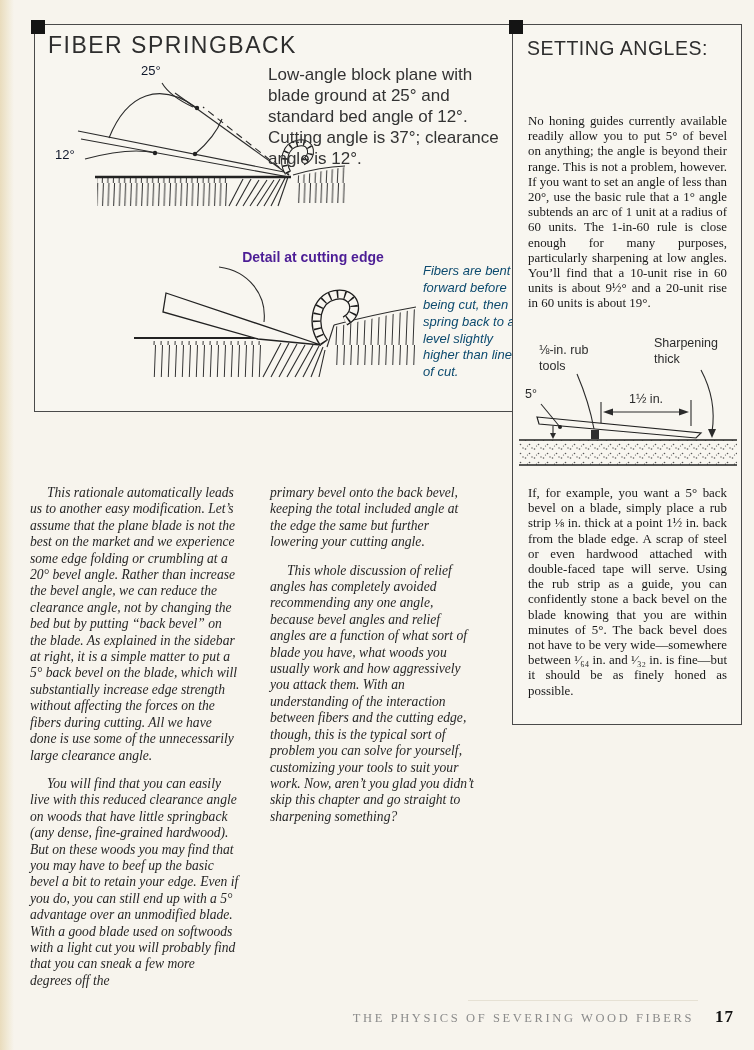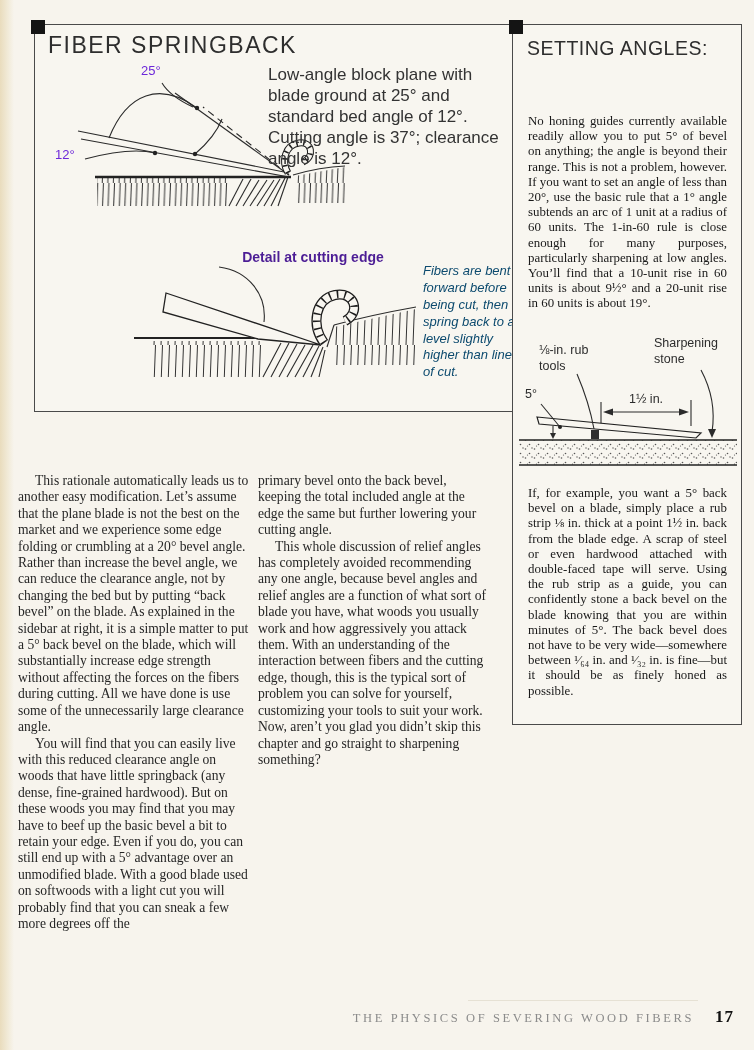--- a/index.html
+++ b/index.html
@@ -20,21 +20,21 @@
   }
   #figure-box{left:14px;top:24px;width:481px;height:386px;margin-left:20px;}
   #figure-box .box-title{position:absolute;left:13px;top:7px;font-size:23px;}
   .fig-caption{
     position:absolute;left:233px;top:39px;width:248px;
     font-family:"Liberation Sans","DejaVu Sans",sans-serif;
     font-size:17px;line-height:1.24;color:#333;
   }
   .diag-label{
     position:absolute;font-family:"Liberation Sans","DejaVu Sans",sans-serif;
-    font-size:13px;color:#6d28d9;
+    font-size:13px;color:#0f172a;
   }
   .detail-title{
     position:absolute;left:178px;top:224px;width:200px;text-align:center;
     font-family:"Liberation Sans","DejaVu Sans",sans-serif;
     font-weight:bold;font-size:14px;color:#4c1d95;
   }
   .detail-caption{
     position:absolute;left:388px;top:238px;width:92px;
     font-family:"Liberation Sans","DejaVu Sans",sans-serif;
     font-style:italic;font-size:13px;line-height:1.3;color:#0c4a6e;
@@ -51,21 +51,21 @@
     position:absolute;font-family:"Liberation Sans","DejaVu Sans",sans-serif;
     font-size:12.5px;line-height:1.25;color:#2c2c2c;
   }
   
   .col{
     position:absolute;top:473px;width:234px;
     font-size:13.6px;line-height:16.4px;color:#262626;
   }
   #col-left{left:18px;}
   #col-right{left:258px;width:231px;}
-  .col p{margin:0;}
+  .col p{margin:12px;font-style:italic;}
   .col p.indent{text-indent:17px;}
   
   .footer{
     position:absolute;right:20px;top:1007px;
     display:flex;align-items:baseline;gap:21px;
     font-family:Liberation Serif, serif;
   }
   .running-title{font-size:12.5px;letter-spacing:2.6px;color:#8b8b8b;}
   .page-num{font-size:17px;font-weight:bold;letter-spacing:1px;color:#111;}
   .footer-rule{position:absolute;left:468px;top:1000px;width:230px;height:1px;background:#e6e1d4;}
@@ -206,21 +206,21 @@
         <path d="M62,44 Q74,72 79,99"></path>
         <path d="M186,40 Q202,70 197,102"></path>
         <polygon points="193,99 201,99 197,108" fill="#2b2b2b" stroke="none"></polygon>
         <path d="M26,74 L45,97"></path>
         <circle cx="45" cy="97" r="2" fill="#222" stroke="none"></circle>
         <line x1="38" y1="96" x2="38" y2="104"></line>
         <polygon points="35,103 41,103 38,109" fill="#2b2b2b" stroke="none"></polygon>
       </g>
     </svg>
     <div class="sb-label" style="left:26px;top:318px;width:64px;">⅛-in. rub tools</div>
-    <div class="sb-label" style="left:141px;top:311px;width:80px;">Sharpening stone</div>
+    <div class="sb-label" style="left:141px;top:311px;width:80px;">Sharpening thick</div>
     <div class="sb-label" style="left:12px;top:362px;">5°</div>
     <div class="sb-label" style="left:116px;top:367px;width:62px;">1½ in.</div>
 
     <div class="sidebar-para" id="sb-para2">If, for example, you want a 5° back bevel on a blade, simply place a rub strip ⅛ in. thick at a point 1½ in. back from the blade edge. A scrap of steel or even hardwood attached with double-faced tape will serve. Using the rub strip as a guide, you can confidently stone a back bevel on the blade knowing that you are within minutes of 5°. The back bevel does not have to be very wide—somewhere between ¹⁄₆₄ in. and ¹⁄₃₂ in. is fine—but it should be as finely honed as possible.</div>
   </div>
 
   <div class="col" id="col-left">
     <p class="indent">This rationale automatically leads us to another easy modification. Let’s assume that the plane blade is not the best on the market and we experience some edge folding or crumbling at a 20° bevel angle. Rather than increase the bevel angle, we can reduce the clearance angle, not by changing the bed but by putting “back bevel” on the blade. As explained in the sidebar at right, it is a simple matter to put a 5° back bevel on the blade, which will substantially increase edge strength without affecting the forces on the fibers during cutting. All we have done is use some of the unnecessarily large clearance angle.</p>
     <p class="indent">You will find that you can easily live with this reduced clearance angle on woods that have little springback (any dense, fine-grained hardwood). But on these woods you may find that you may have to beef up the basic bevel a bit to retain your edge. Even if you do, you can still end up with a 5° advantage over an unmodified blade. With a good blade used on softwoods with a light cut you will probably find that you can sneak a few more degrees off the</p>
   </div>

